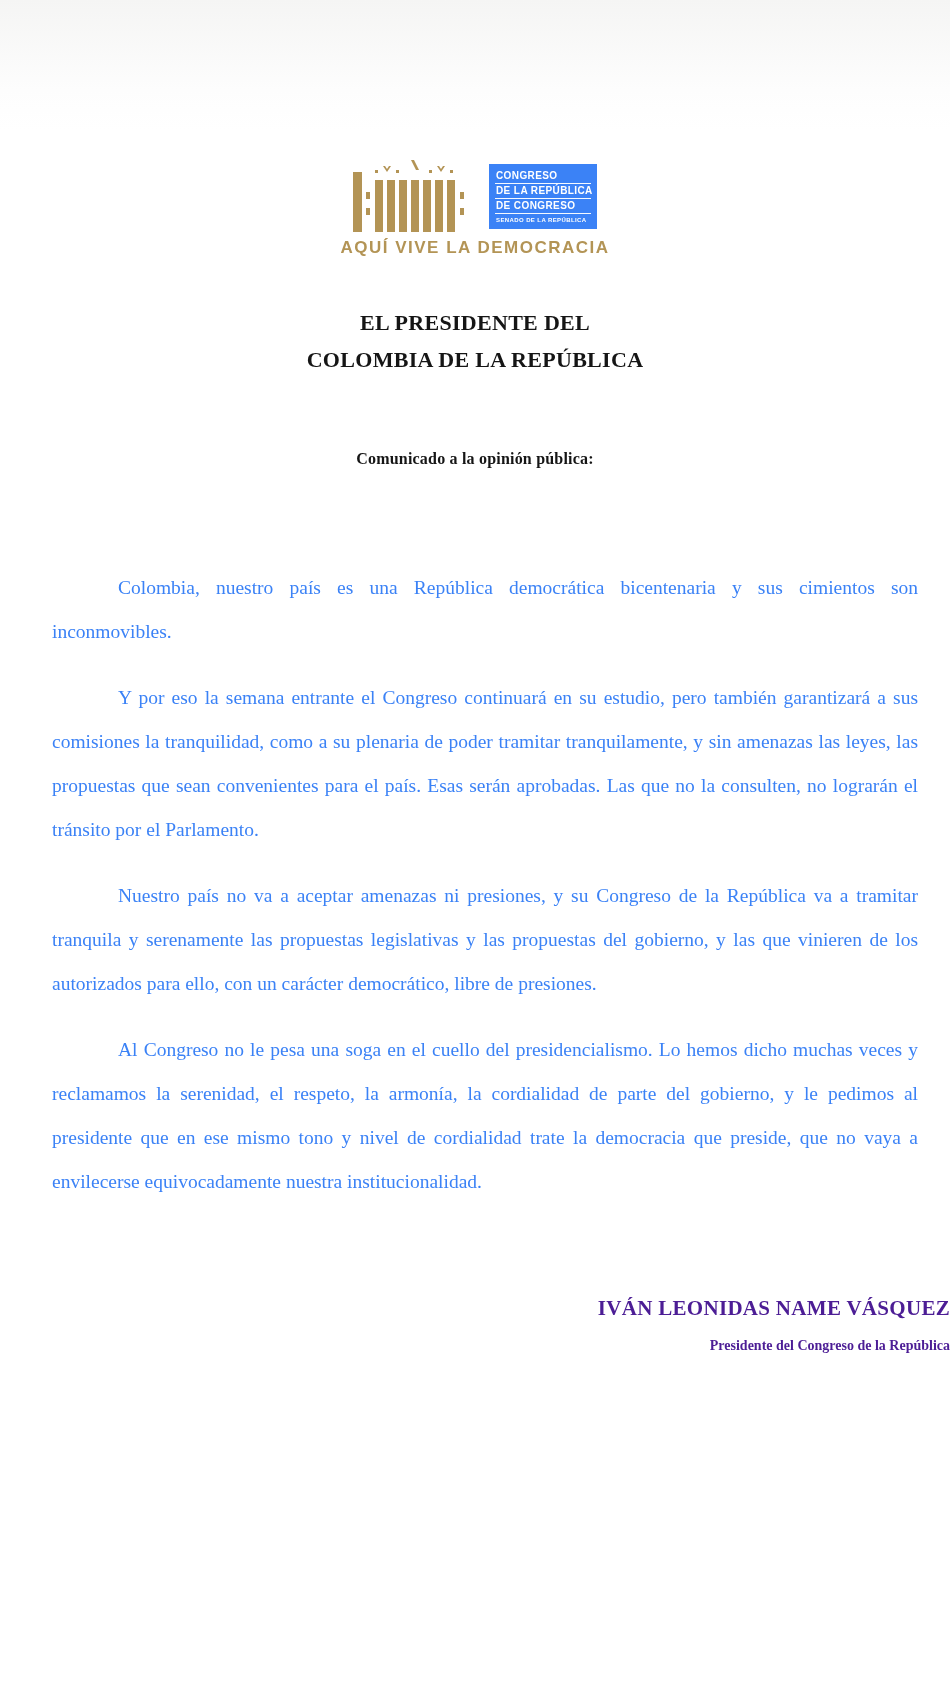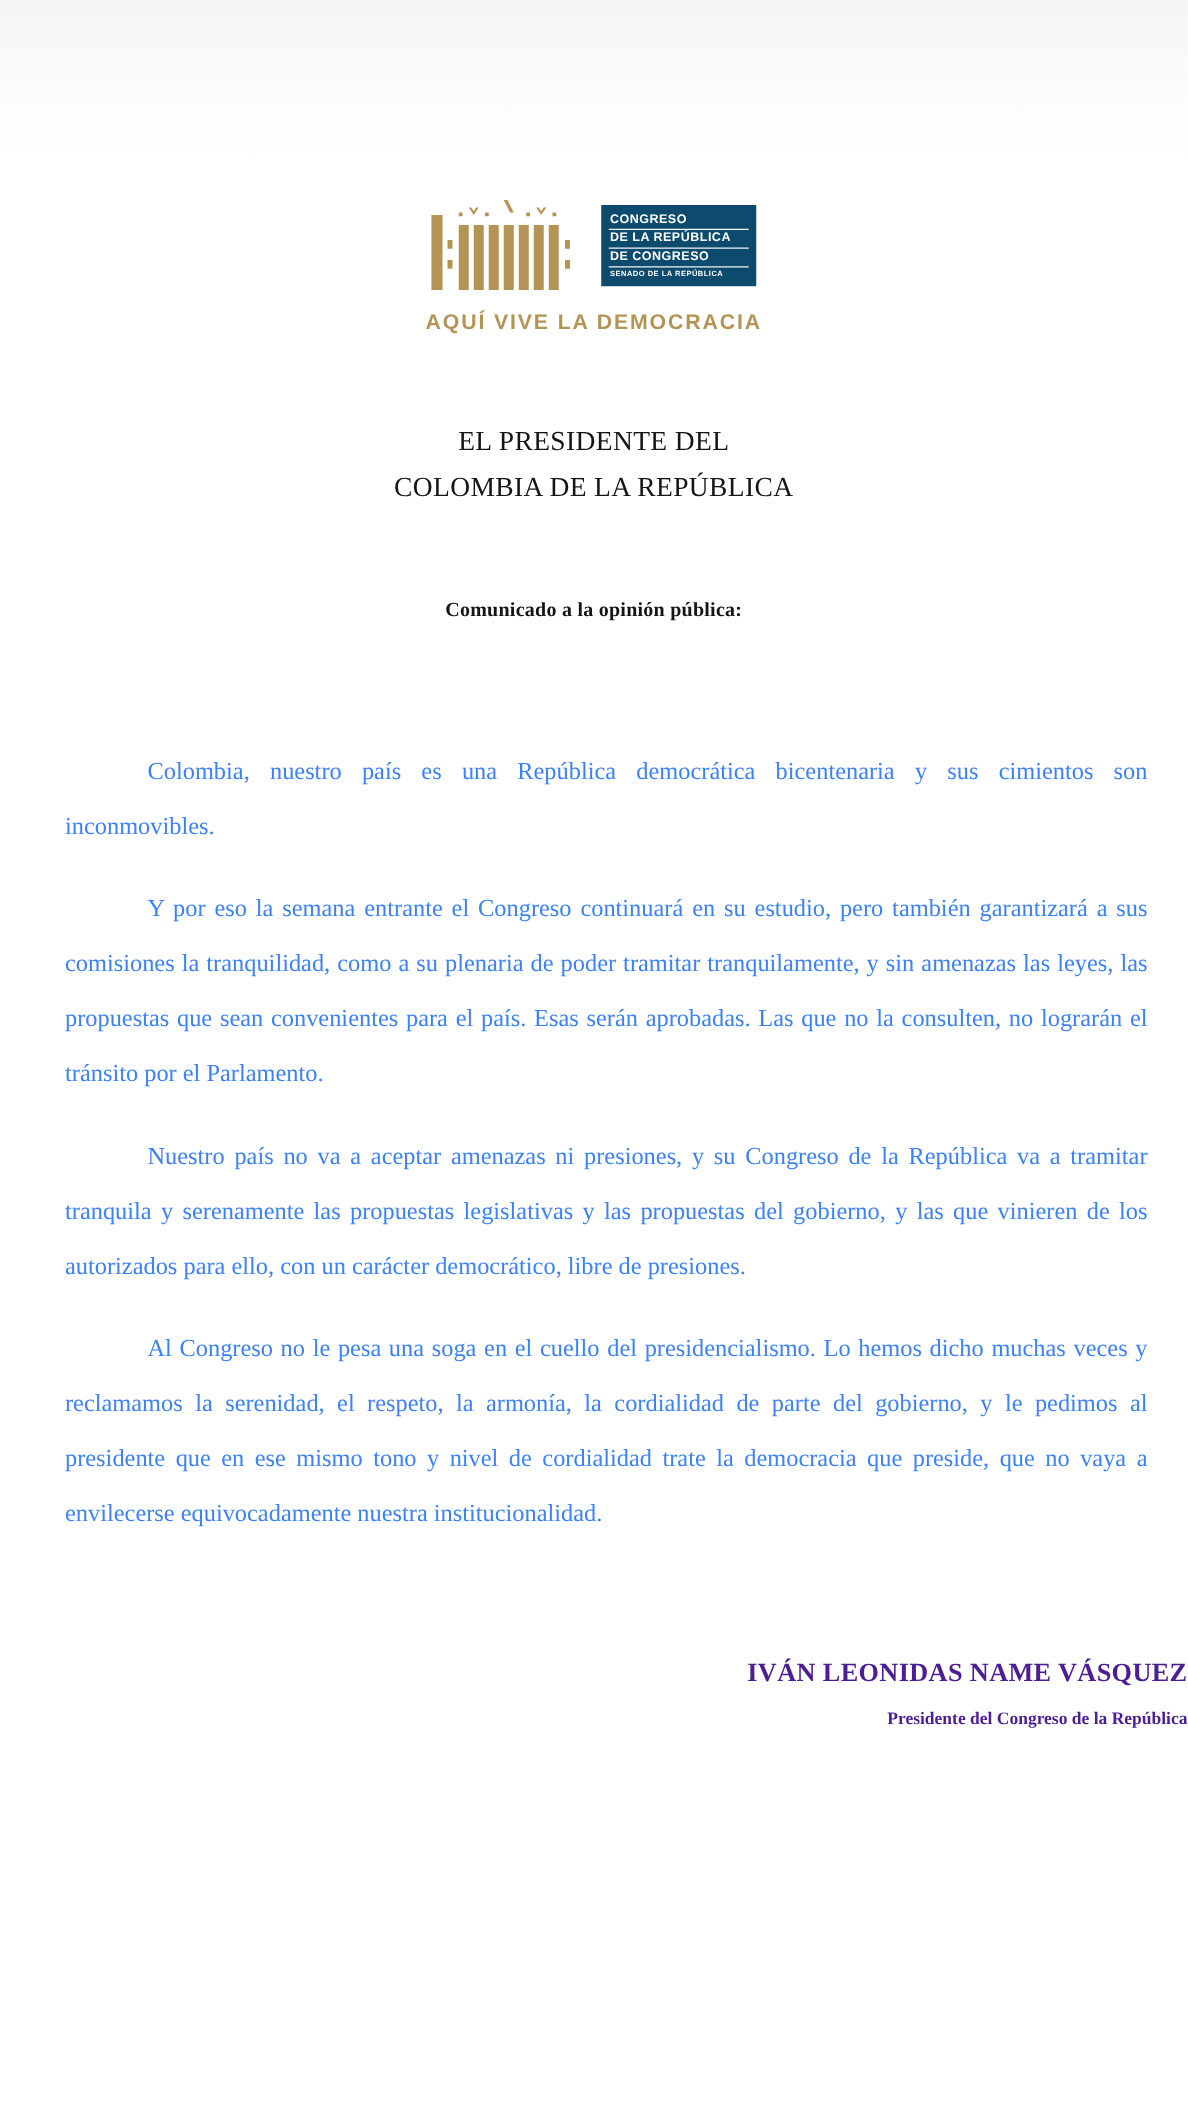--- a/index.html
+++ b/index.html
@@ -10,44 +10,44 @@
     color:#1d1d1d;
     background:linear-gradient(#f5f5f4 0,#fdfdfd 90px,#ffffff 130px);
   }
   .page{width:950px;box-sizing:border-box;}
 
   
   .logo-wrap{padding-top:158px;text-align:center;}
   .logo-row{display:inline-flex;align-items:flex-start;gap:14px;vertical-align:top;}
   .logo-bars{display:block;}
   .logo-box{
-    width:124px;box-sizing:border-box;background:#0c4a6e;
+    width:108px;box-sizing:border-box;background:#3b82f6;
     padding:5px 6px 4px 6px;text-align:left;margin-top:6px;
   }
   .logo-box-line{
     font-family:"Liberation Sans","DejaVu Sans",sans-serif;
     font-size:10px;font-weight:bold;color:#ffffff;letter-spacing:.4px;
     border-bottom:1px solid rgba(255,255,255,.95);
     padding:1px 1px 2px 1px;line-height:11px;white-space:nowrap;
   }
   .logo-box-sub{
     font-family:"Liberation Sans","DejaVu Sans",sans-serif;
     font-size:6px;font-weight:bold;color:#ffffff;letter-spacing:.4px;
     padding:3px 1px 1px 1px;line-height:7px;white-space:nowrap;
   }
   .tagline{
-    margin-top:16px;text-align:center;
+    margin-top:6px;text-align:center;
     font-family:"Liberation Sans","DejaVu Sans",sans-serif;
     font-size:17px;font-weight:bold;color:#b39455;letter-spacing:1.5px;
   }
 
   
   .doc-title{
-    margin-top:66px;text-align:center;
-    font-size:22px;font-weight:normal;color:#151515;
+    margin-top:46px;text-align:center;
+    font-size:22px;font-weight:bold;color:#151515;
     line-height:37px;letter-spacing:.3px;
   }
   .doc-subtitle{
     margin-top:72px;text-align:center;
     font-size:16px;font-weight:bold;color:#151515;letter-spacing:.2px;
   }
 
   
   .doc-body{
     margin:98px 32px 0 52px;

